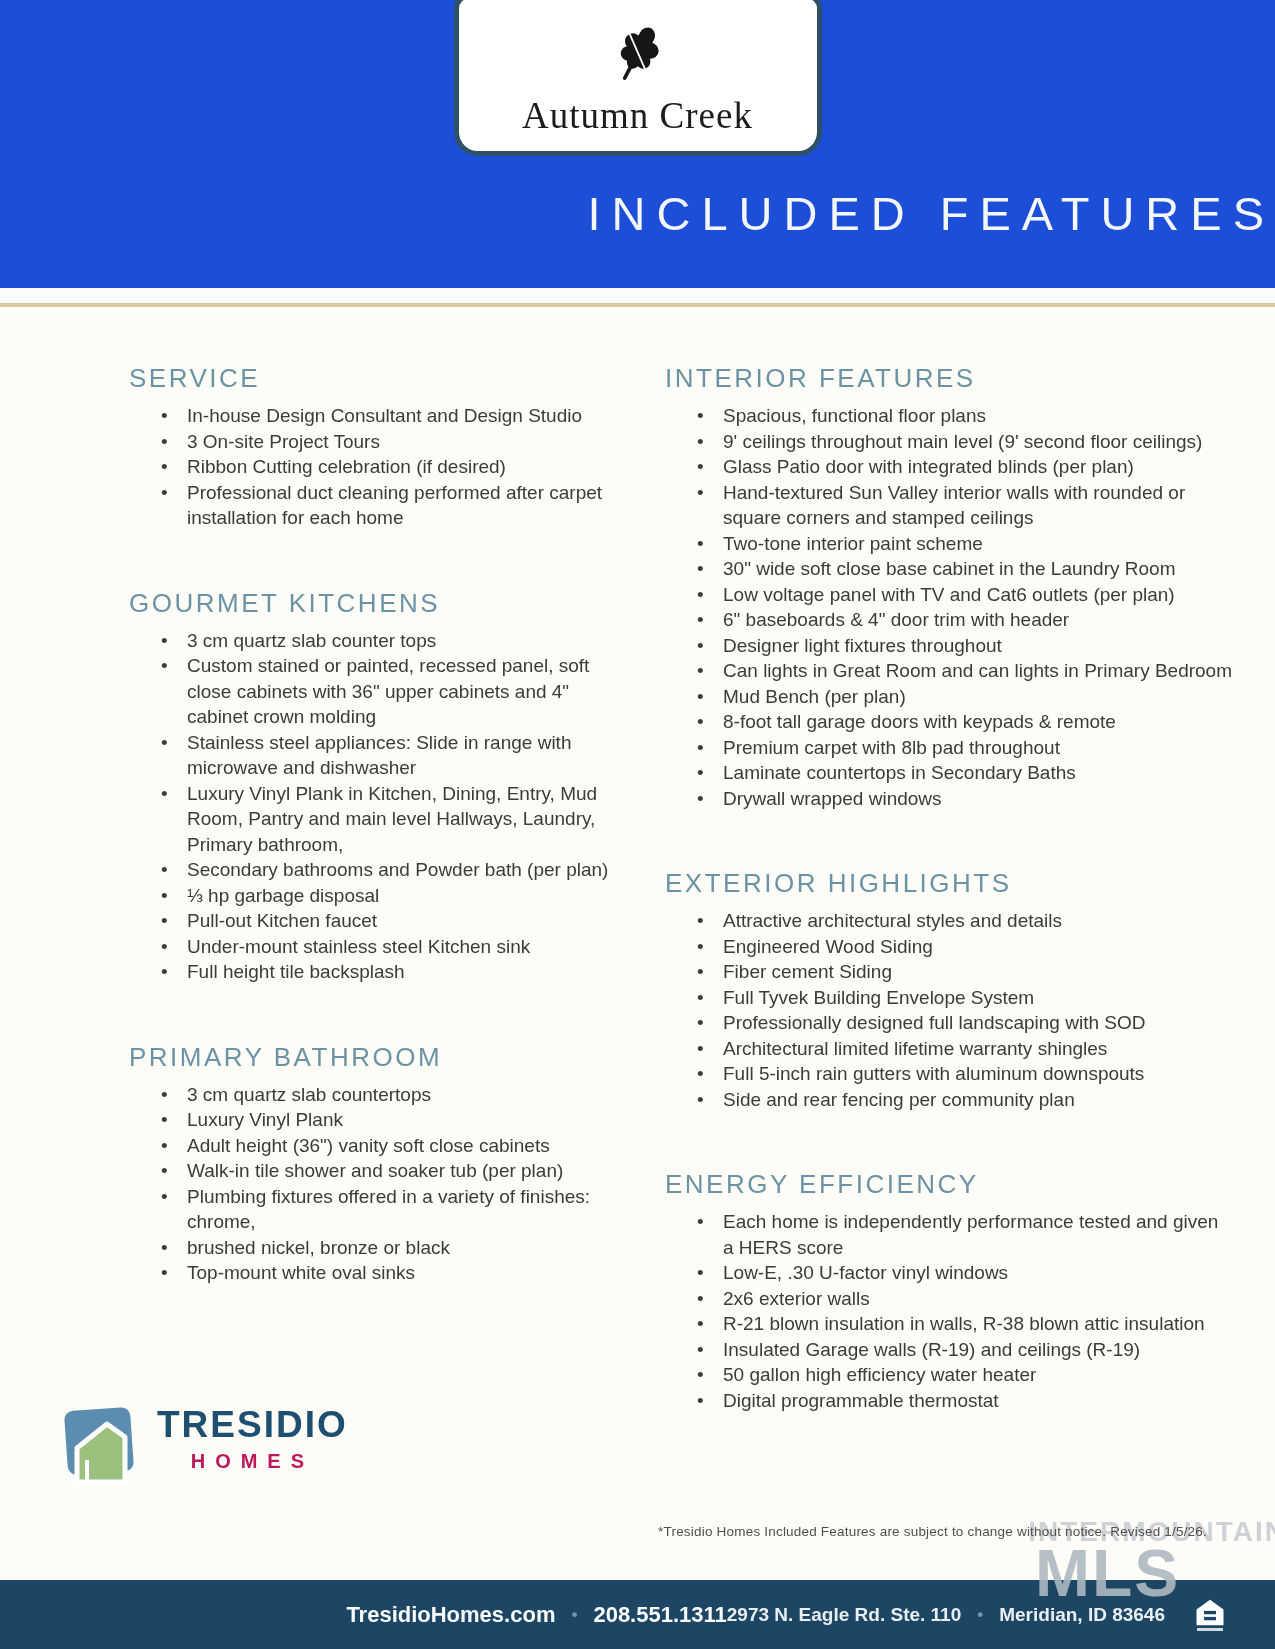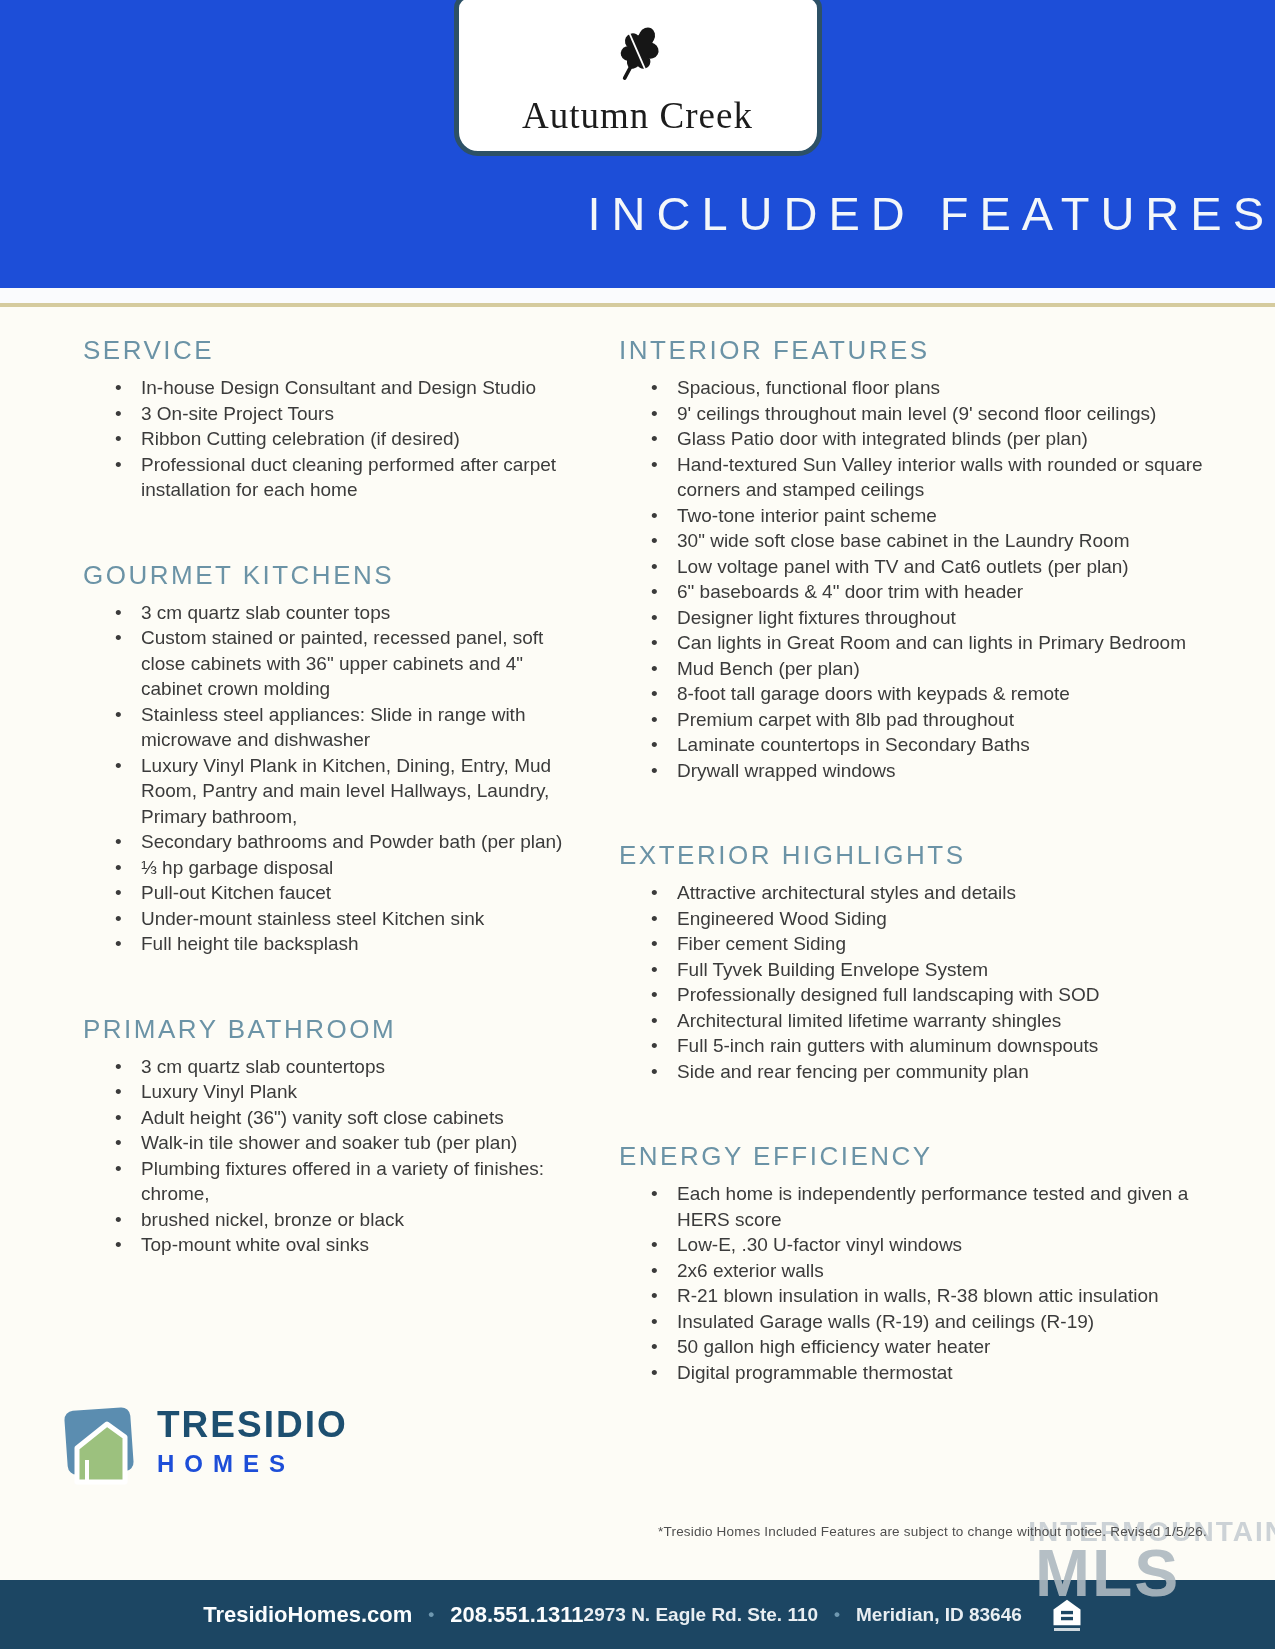--- a/index.html
+++ b/index.html
@@ -23,58 +23,58 @@
   .community-name {
     font-family:"Liberation Serif", serif; font-size:37px; color:#1c1c1c; letter-spacing:1px;
   }
   .page-title {
     position:absolute; left:0; right:0; top:186px; text-align:right;
     color:#f4f7f9; font-size:47px; font-weight:300; letter-spacing:11px;
   }
   .white-strip { height:15px; background:#fafbfd; }
   .gold-rule { height:4px; background:#d5cb9e; }
   
-  .content { display:flex; padding:28px 42px 0 83px; }
+  .content { display:flex; padding:56px 42px 0 83px;margin-left:46px; }
   .col-left  { width:505px; flex-shrink:0; margin-right:31px; }
   .col-right { flex:1; }
   .feature-section { margin-bottom:57px; }
   .sec-heading {
     color:#6b93a6; font-size:26px; font-weight:400; letter-spacing:2.5px;
     margin:0 0 9px 0;
   }
   .feature-list { list-style:none; padding-left:30px; }
   .feature-list li {
     position:relative; padding-left:28px;
     font-size:19px; line-height:25.5px; color:#3b3b3b;
   }
   .feature-list li::before {
     content:"•"; position:absolute; left:2px; top:0; color:#3b3b3b; font-size:19px;
   }
   
   .brand-logo { position:absolute; left:63px; top:1402px; display:flex; align-items:flex-start; }
   .brand-text { margin-left:12px; padding-top:4px; }
   .brand-name { color:#1d4f70; font-size:37px; font-weight:bold; letter-spacing:2px; line-height:1; }
-  .brand-sub  { color:#1d4ed8; font-size:24px; font-weight:bold; letter-spacing:10px; text-align:left; margin-top:7px; }
+  .brand-sub  { color:#be185d; font-size:20px; font-weight:bold; letter-spacing:10px; text-align:center; margin-top:7px; }
   .disclaimer {
     position:absolute; right:68px; top:1524px; z-index:4;
     font-size:13.5px; color:#4f4f4f; letter-spacing:0.2px;
   }
   .wm-line1 {
     position:absolute; right:-12px; top:1516px; z-index:1;
     font-size:28px; font-weight:bold; letter-spacing:2px; color:#ccd2d6;
   }
   .wm-line2 {
     position:absolute; left:1035px; top:1540px; z-index:3;
     font-size:66px; font-weight:bold; letter-spacing:2px;
     color:rgba(173,184,192,0.9); line-height:1;
   }
   
   .footer-band {
     position:absolute; left:0; right:0; bottom:0; height:69px; background:#1c4663; z-index:2;
-    display:flex; align-items:center; justify-content:center;
+    display:flex; align-items:center; justify-content:flex-end;
     padding:0 50px 0 60px;
   }
   .footer-left { display:flex; align-items:center; color:#fbfdfe; font-size:22px; font-weight:bold; }
   .footer-right { display:flex; align-items:center; color:#e8eef2; font-size:19px;font-weight:bold; }
   .dot { color:#6f98b0; margin:0 16px; font-size:17px; }
   .eho { margin-left:30px; display:flex; flex-direction:column; align-items:center; }
   .eho-caption { width:26px; height:3px; background:#cfd9df; margin-top:2px; }
 </style>
 </head>
 <body>

